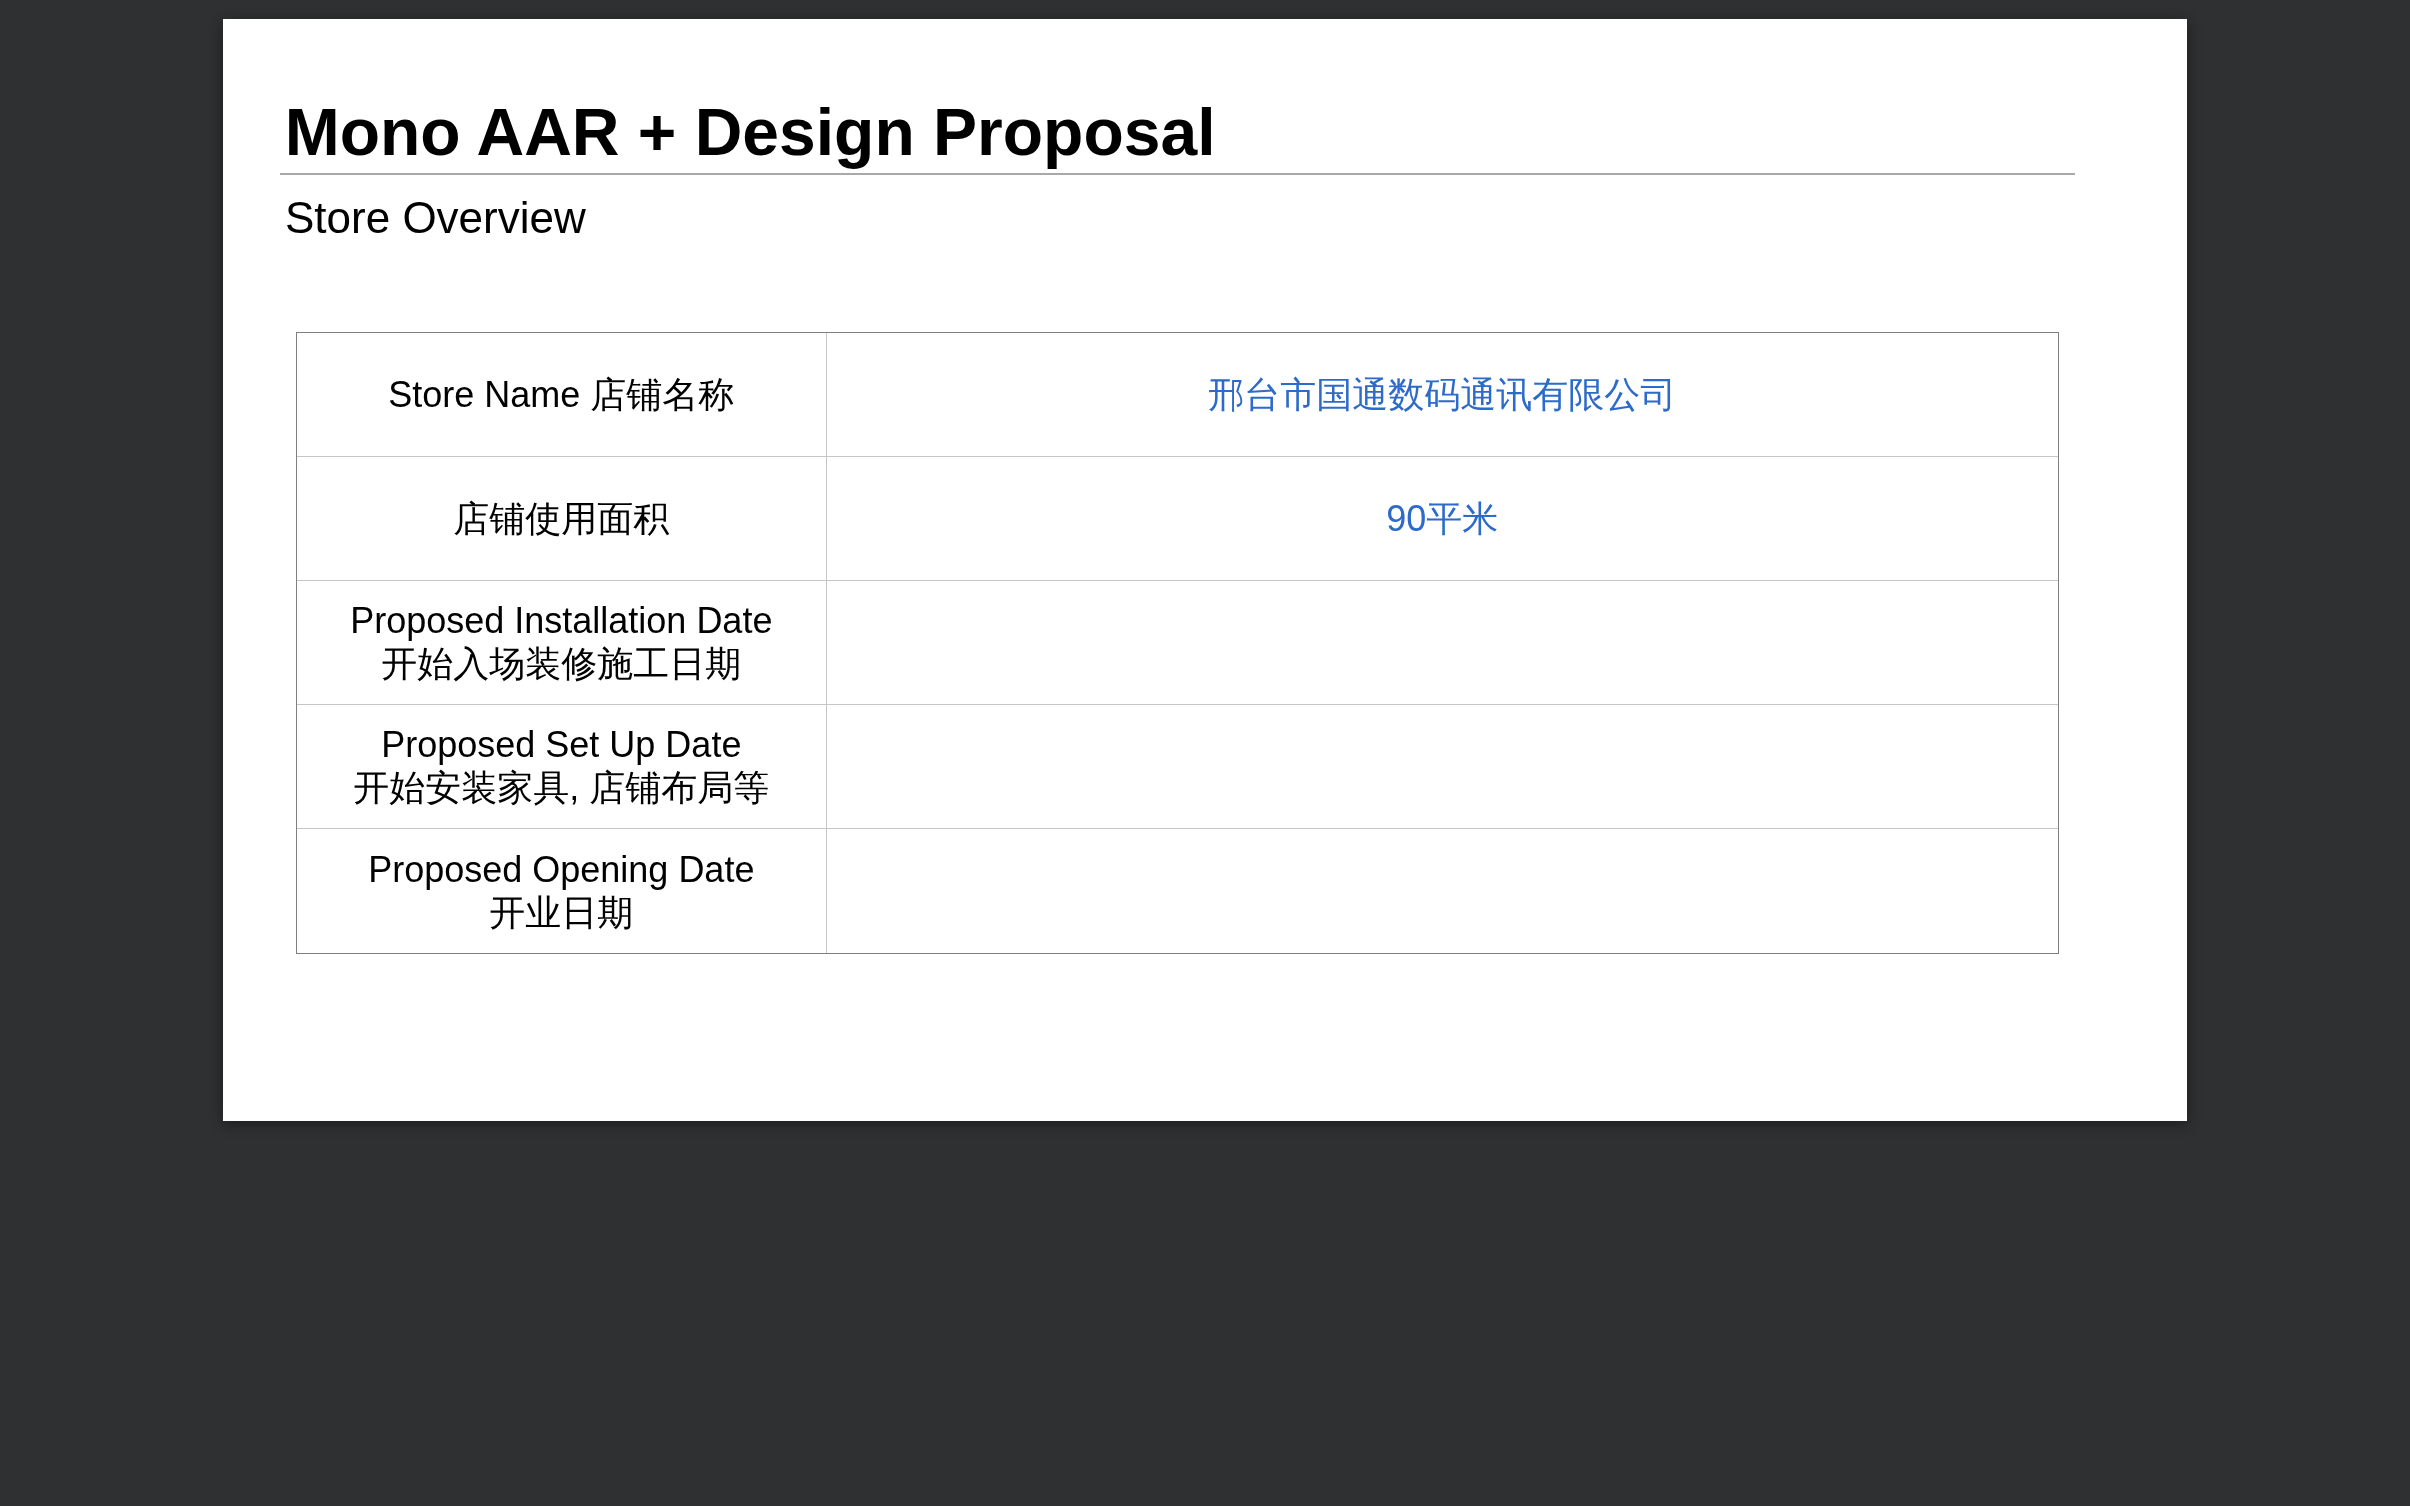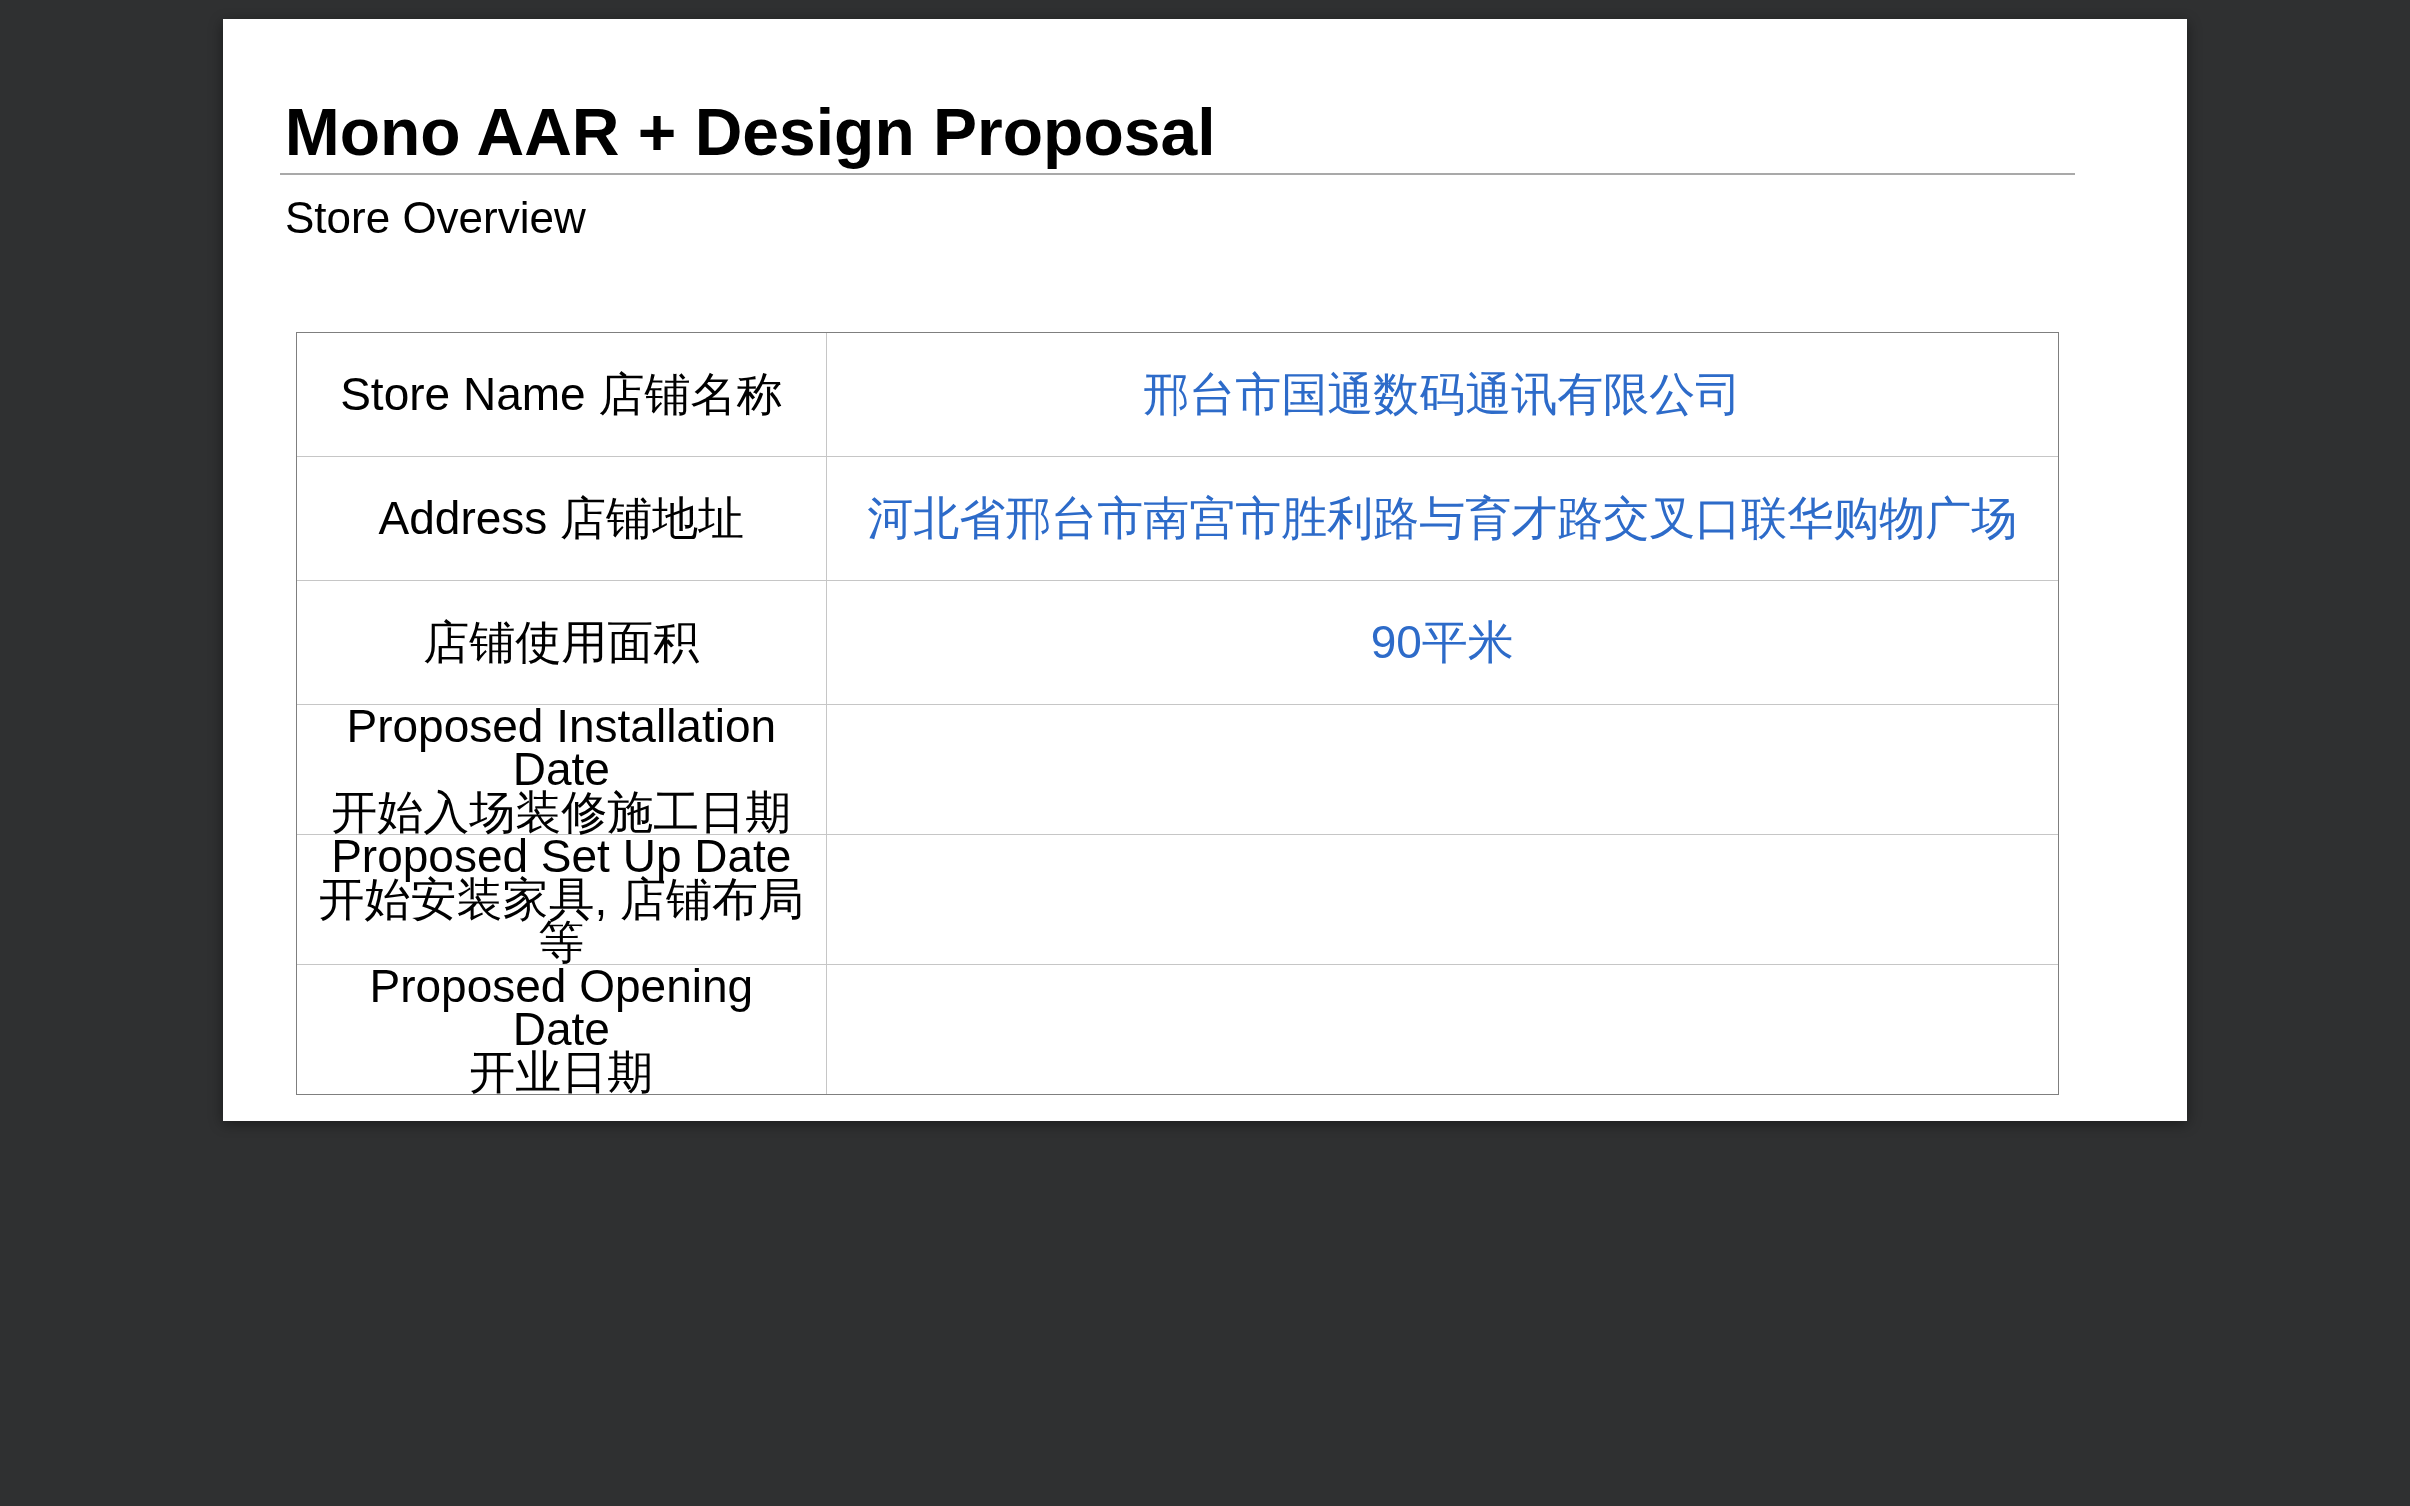--- a/index.html
+++ b/index.html
@@ -60,21 +60,21 @@
     width: 1763px;
     border-collapse: separate;
     border-spacing: 0;
     border: 1.9px solid var(--table-outer-border);
     table-layout: fixed;
   }
   .overview-table td {
     height: 124px;
     text-align: center;
     vertical-align: middle;
-    font-size: 46px;
+    font-size: 36px;
     line-height: 43px;
     padding: 0 19px;
     border-bottom: 1.9px solid var(--table-inner-border);
   }
   .overview-table tr:last-child td { border-bottom: none; }
   .label-cell {
     width: 529px;
     color: var(--label-text);
     border-right: 1.9px solid var(--table-inner-border);
   }
@@ -90,24 +90,20 @@
   <div class="page">
     <h1 class="doc-title">Mono AAR + Design Proposal</h1>
     <h2 class="section-heading">Store Overview</h2>
     <table class="overview-table">
       <tbody>
   <tr>
     <td class="label-cell">Store Name 店铺名称</td>
     <td class="value-cell">邢台市国通数码通讯有限公司</td>
   </tr>
 
-  <tr>
-    <td class="label-cell">Address 店铺地址</td>
-    <td class="value-cell">河北省邢台市南宫市胜利路与育才路交叉口联华购物广场</td>
-  </tr>
 
   <tr>
     <td class="label-cell">店铺使用面积</td>
     <td class="value-cell">90平米</td>
   </tr>
 
 
   <tr>
     <td class="label-cell">Proposed Installation Date<br>开始入场装修施工日期</td>
     <td class="value-cell"></td>

